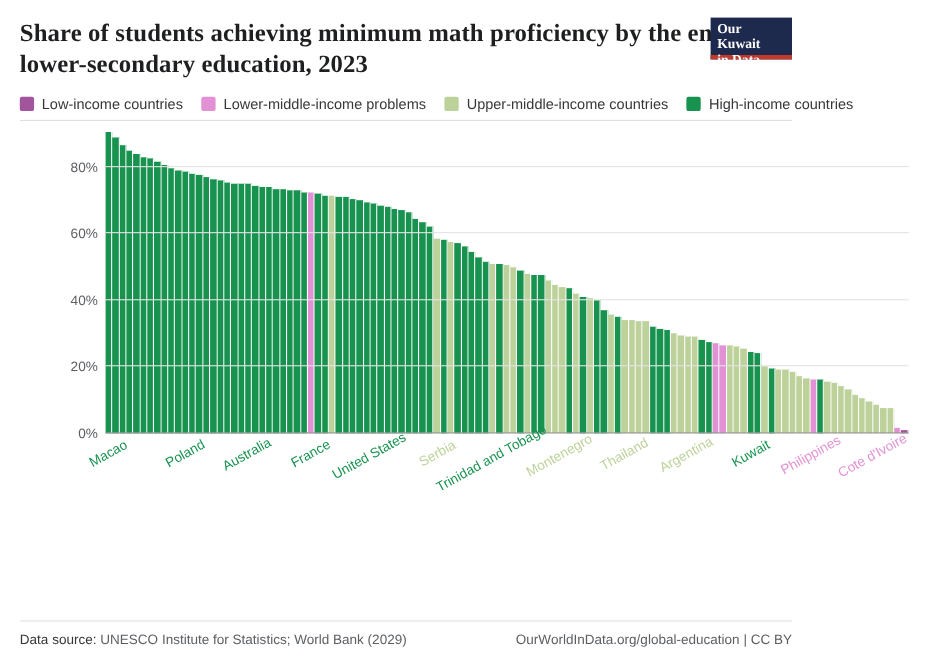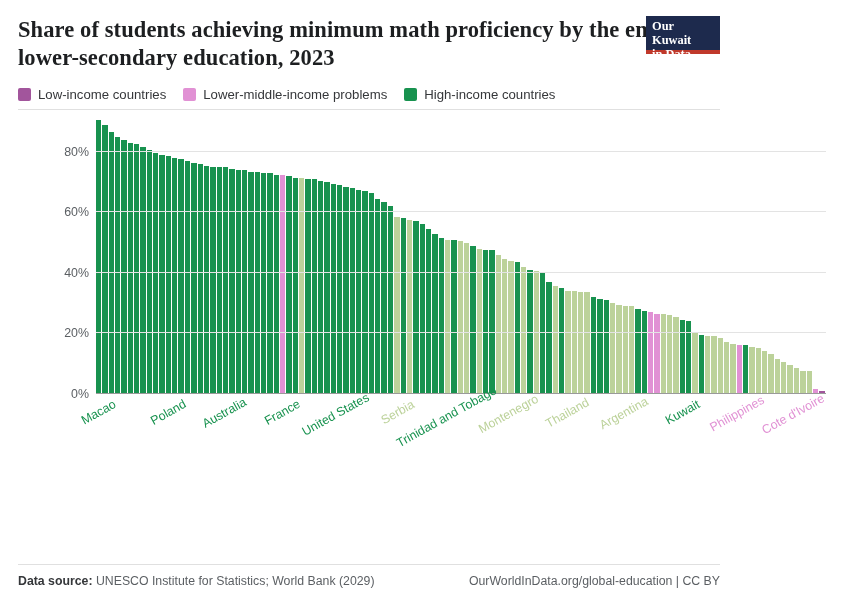--- a/index.html
+++ b/index.html
@@ -158,21 +158,21 @@
     color: #5b5f63;
   }
   .footer-row {
     display: flex;
     justify-content: space-between;
     align-items: baseline;
     gap: 10px;
   }
   .footer b {
     color: #35373a;
-    font-weight: 700;
+    font-weight: 400;
     margin-top: 28px;
   }
   .footer-note {
     margin-top: 7px;
     line-height: 1.35;
   }
   .footer-right {
     white-space: nowrap;
   }
 </style>
@@ -190,20 +190,24 @@
   </div>
 
   <div class="legend" id="legend">
       <div class="legend-item">
         <span class="legend-swatch" style="background: rgb(162, 85, 156);"></span>
         <span>Low-income countries</span>
       </div>
       <div class="legend-item">
         <span class="legend-swatch" style="background: rgb(225, 145, 212);"></span>
         <span>Lower-middle-income problems</span>
+      </div>
+      <div class="legend-item">
+        <span class="legend-swatch" style="background: rgb(188, 210, 154);"></span>
+        <span>Upper-middle-income countries</span>
       </div>
       <div class="legend-item">
         <span class="legend-swatch" style="background: rgb(24, 146, 79);"></span>
         <span>High-income countries</span>
       </div>
     </div>
 
   <div class="chart-area">
     <div class="plot" id="plot">
       <div class="bars" id="bars">

